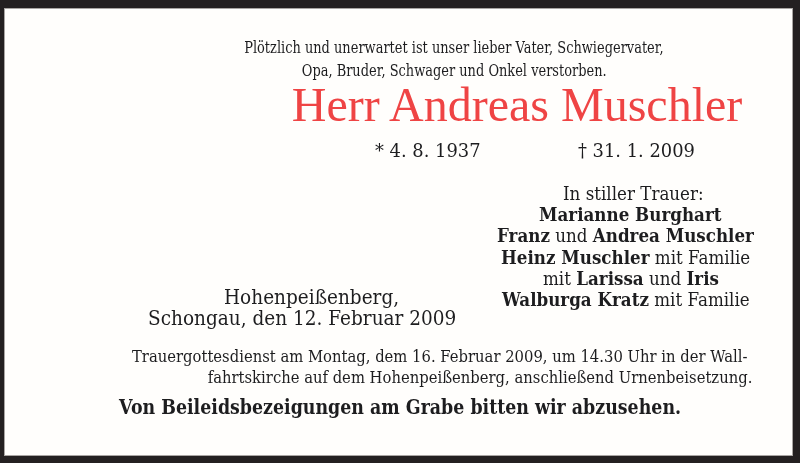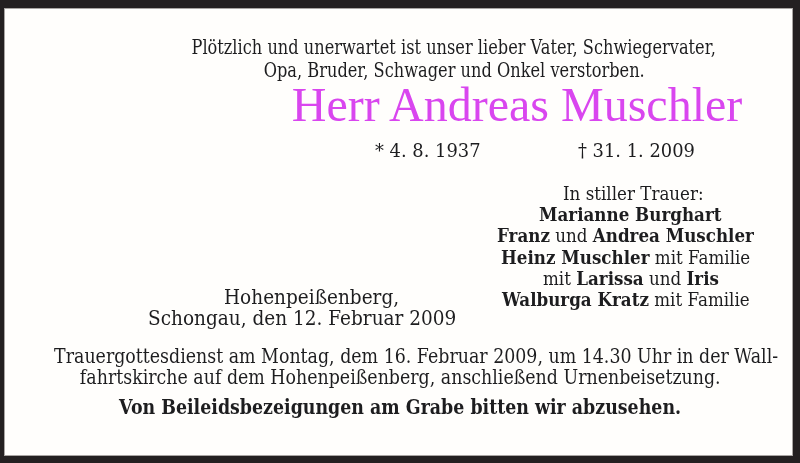--- a/index.html
+++ b/index.html
@@ -28,44 +28,44 @@
   .cC81 { transform:scaleX(0.81); transform-origin:50% 50%; }
   .cC87 { transform:scaleX(0.87); transform-origin:50% 50%; }
   .cC94 { transform:scaleX(0.94); transform-origin:0 50%; }
   .cL88 { transform:scaleX(0.88); transform-origin:0 50%; }
 
   .b { font-weight:700; }
 
   #intro {
     top:36px; left:108px; right:0;
     text-align:center;
-    font-size:20px; line-height:23px;
+    font-size:16px; line-height:23px;
   }
   #title {
     top:80px; left:234px; right:0;
     text-align:center;
     font-family:"Liberation Serif", serif;
     font-size:48px; line-height:50px;
-    color:#d946ef;
+    color:#ef4444;
   }
   #birth-date { top:139px; left:375px; font-size:19px; line-height:22px; }
   #death-date { top:139px; left:578px; font-size:19px; line-height:22px; }
 
   #mourners {
     top:183px; left:497px;
     font-size:19px; line-height:21.2px;
   }
   #place-date {
     top:287px; left:148px;
     font-size:21px; line-height:21.2px;
   }
   #service {
-    top:346px; left:0; right:0;
-    text-align:center;
-    font-size:20px; line-height:21.2px;
+    top:346px; left:0; right:7px;
+    text-align:right;
+    font-size:17px; line-height:21.2px;
   }
   #condolence {
     top:396px; left:0; right:0;
     text-align:center;
     font-size:20px; line-height:22px;font-weight:bold;
   }
 </style>
 </head>
 <body>
 

